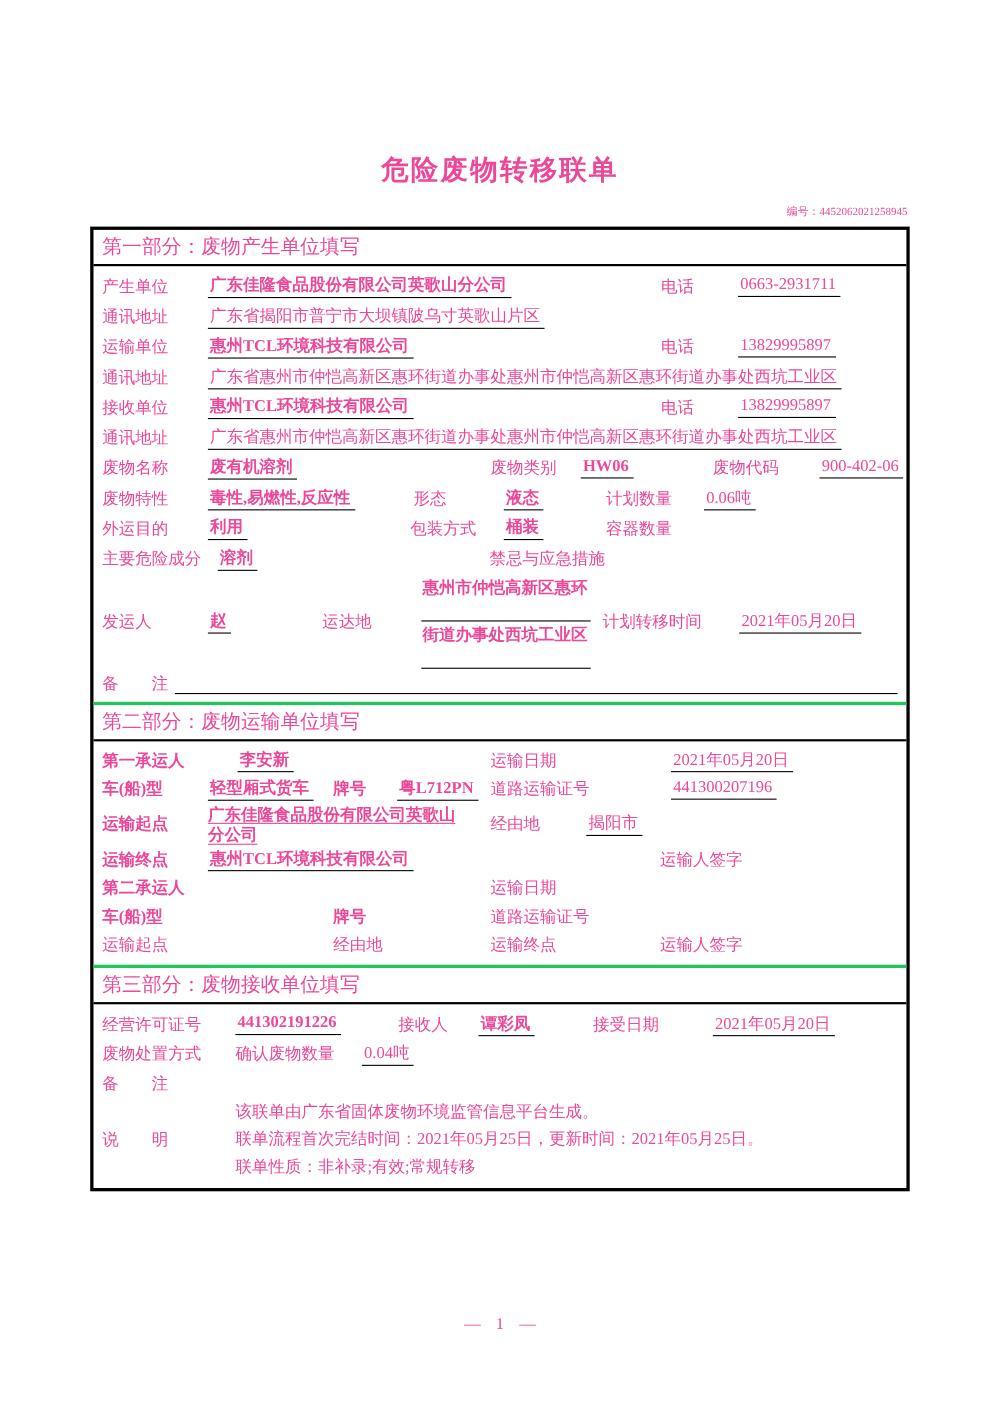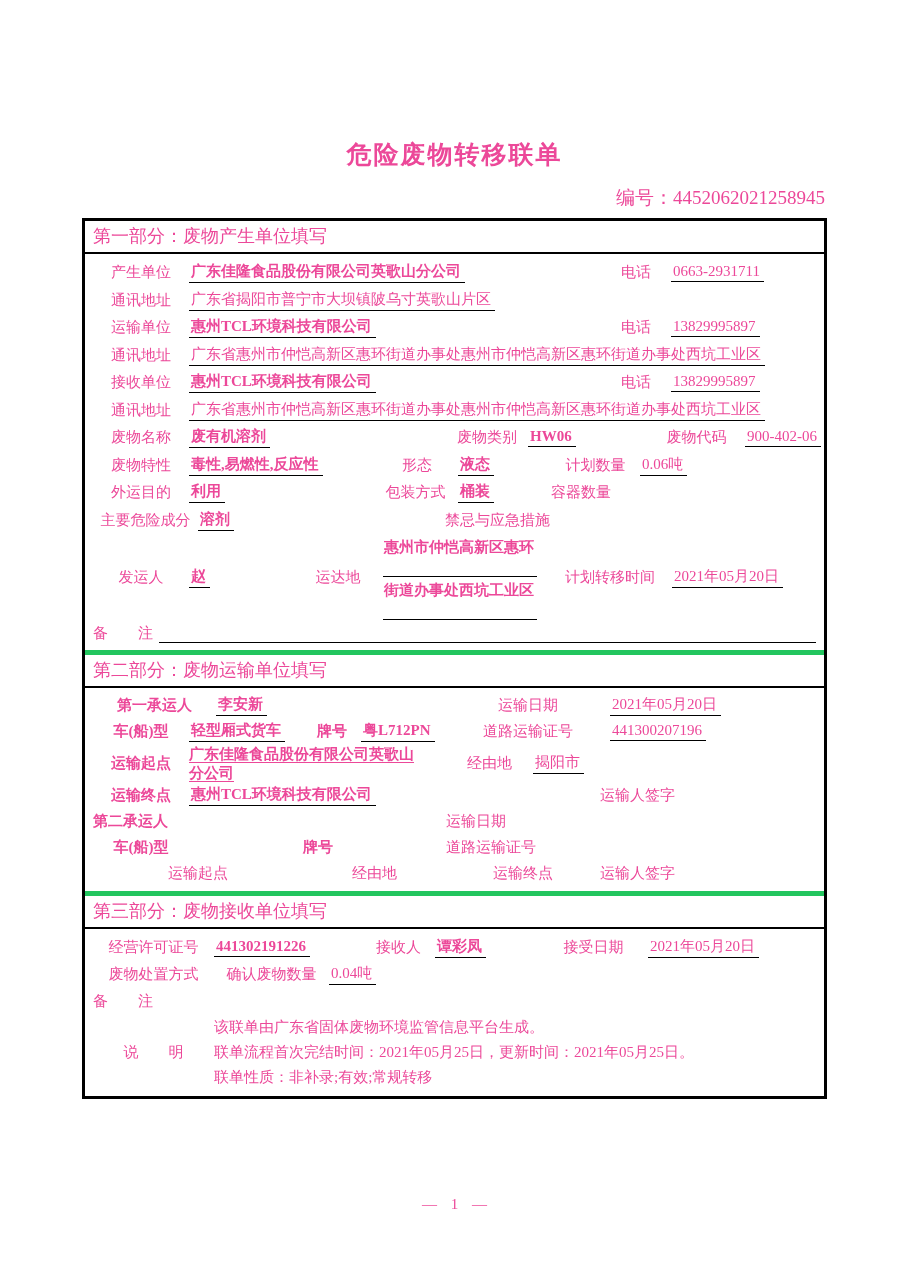--- a/index.html
+++ b/index.html
@@ -8,32 +8,32 @@
     position:relative;
     width:909px; height:1286px;
     background:#ffffff;
     color:#ec4899;
     font-family:"Liberation Serif","DejaVu Serif",serif;
     font-size:15px;
     overflow:hidden;
   }
   .doc { position:absolute; left:82px; top:138px; width:745px; }
   .title { text-align:center; font-size:25px; font-weight:600; letter-spacing:2px; }
-  .docnum { text-align:right; font-size:19px; margin-top:14px; padding-right:2px; }
+  .docnum { text-align:right; font-size:10px; margin-top:14px; padding-right:2px; }
   .sheet { border:3px solid #000; margin-top:7px; }
   .sec-header { font-size:18px; padding:3px 8px 4px; border-bottom:2px solid #000; }
-  .sec-header.mid { border-top:5px solid #22c55e; }
+  .sec-header.mid { border-top:3px solid #22c55e; }
   .sec-body { padding:5px 8px 2px; }
   .sec-body.p2 { padding-bottom:4px; }
   .sec-body.p3 { padding-bottom:6px; }
   .row { display:flex; align-items:center; min-height:27.5px; }
   .row.h2x { min-height:52px; }
   .p2 .row { min-height:26px; }
   .p3 .row { min-height:27px; }
-  .lbl { flex-shrink:0;text-align:center; }
+  .lbl { flex-shrink:0; }
   .w58{width:58px}.w70{width:70px}.w73{width:73px}.w82{width:82px}.w85{width:85px}
   .w87{width:87px}.w89{width:89px}.w90{width:90px}.w93{width:93px}.w96{width:96px}
   .w97{width:97px}.w104{width:104px}.w105{width:105px}.w109{width:109px}.w114{width:114px}
   .w115{width:115px}.w120{width:120px}.w121{width:121px}.w123{width:123px}.w124{width:124px}
   .w143{width:143px}.w148{width:148px}.w154{width:154px}.w164{width:164px}.w165{width:165px}
   .w184{width:184px}.w187{width:187px}.w210{width:210px}.w225{width:225px}
   .w247{width:247px}.w257{width:257px}.w353{width:353px}.w384{width:384px}.w412{width:412px}
   .w507{width:507px}
   .vc { flex-shrink:0; display:flex; align-items:center;font-weight:bold; }
   .u { border-bottom:1px solid #000; padding:0 4px 1px 2px; white-space:nowrap; }

